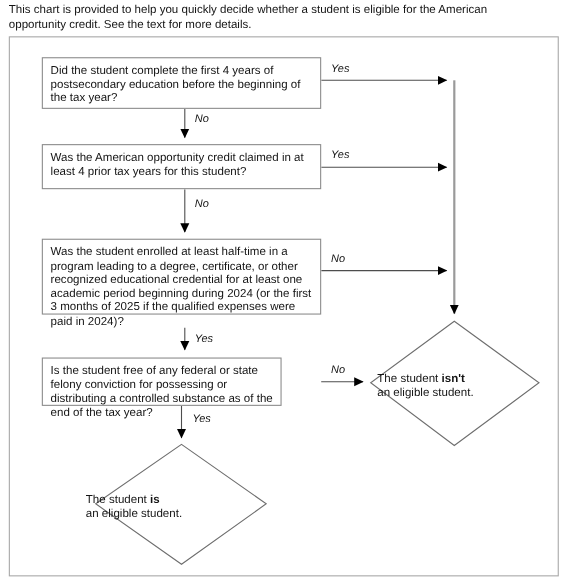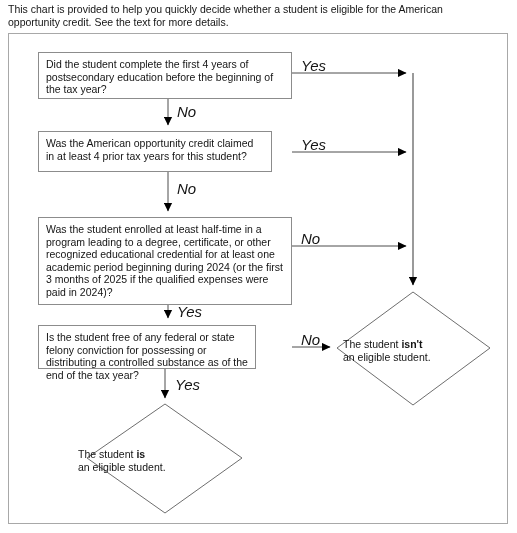--- a/index.html
+++ b/index.html
@@ -46,21 +46,21 @@
     box-sizing: border-box;
     border: 1px solid #8c8c8c;
     background: #ffffff;
     font-size: 10.5px;
     line-height: 12.6px;
     color: #141414;
     padding: 5px 7px 4px 7px;
   }
   .branch-label {
     position: absolute;
-    font-size: 15px;
+    font-size: 10px;
     font-style: italic;
     color: #141414;
     white-space: nowrap;
   }
   .diamond-text {
     position: absolute;
     font-size: 10.5px;
     line-height: 13px;
     color: #141414;
     text-align: left;
@@ -103,23 +103,23 @@
 
   <line x1="165" y1="369" x2="165" y2="398" stroke="#4d4d4d" stroke-width="1" marker-end="url(#arrD)"></line>
 
   <polygon points="413,292 490,348 413,405 337,348" fill="#ffffff" stroke="#6e6e6e" stroke-width="1"></polygon>
 
   <polygon points="165,404 242,458 165,513 87,458" fill="#ffffff" stroke="#6e6e6e" stroke-width="1"></polygon>
 </svg>
 
 <div class="qbox" id="q1" style="left:38px; top:52px; width:254px; height:47px;">Did the student complete the first 4 years of postsecondary education before the beginning of the tax year?</div>
 
-<div class="qbox" id="q2" style="left:38px; top:131px; width:234px; height:41px;">Was the American opportunity credit claimed in at least 4 prior tax years for this student?</div>
+<div class="qbox" id="q2" style="left:38px; top:131px; width:254px; height:41px;">Was the American opportunity credit claimed in at least 4 prior tax years for this student?</div>
 
-<div class="qbox" id="q3" style="left:38px; top:217px; width:254px; height:88px;">Was the student enrolled at least half-time in a program leading to a degree, certificate, or other recognized educational credential for at least one academic period beginning during 2024 (or the first 3 months of 2025 if the qualified expenses were paid in 2024)?</div>
+<div class="qbox" id="q3" style="left:38px; top:217px; width:254px; height:69px;">Was the student enrolled at least half-time in a program leading to a degree, certificate, or other recognized educational credential for at least one academic period beginning during 2024 (or the first 3 months of 2025 if the qualified expenses were paid in 2024)?</div>
 
 <div class="qbox" id="q4" style="left:38px; top:325px; width:218px; height:44px;">Is the student free of any federal or state felony conviction for possessing or distributing a controlled substance as of the end of the tax year?</div>
 
 <span class="branch-label" style="left:301px; top:57px;">Yes</span>
 <span class="branch-label" style="left:177px; top:103px;">No</span>
 
 <span class="branch-label" style="left:301px; top:136px;">Yes</span>
 <span class="branch-label" style="left:177px; top:180px;">No</span>
 
 <span class="branch-label" style="left:301px; top:230px;">No</span>

